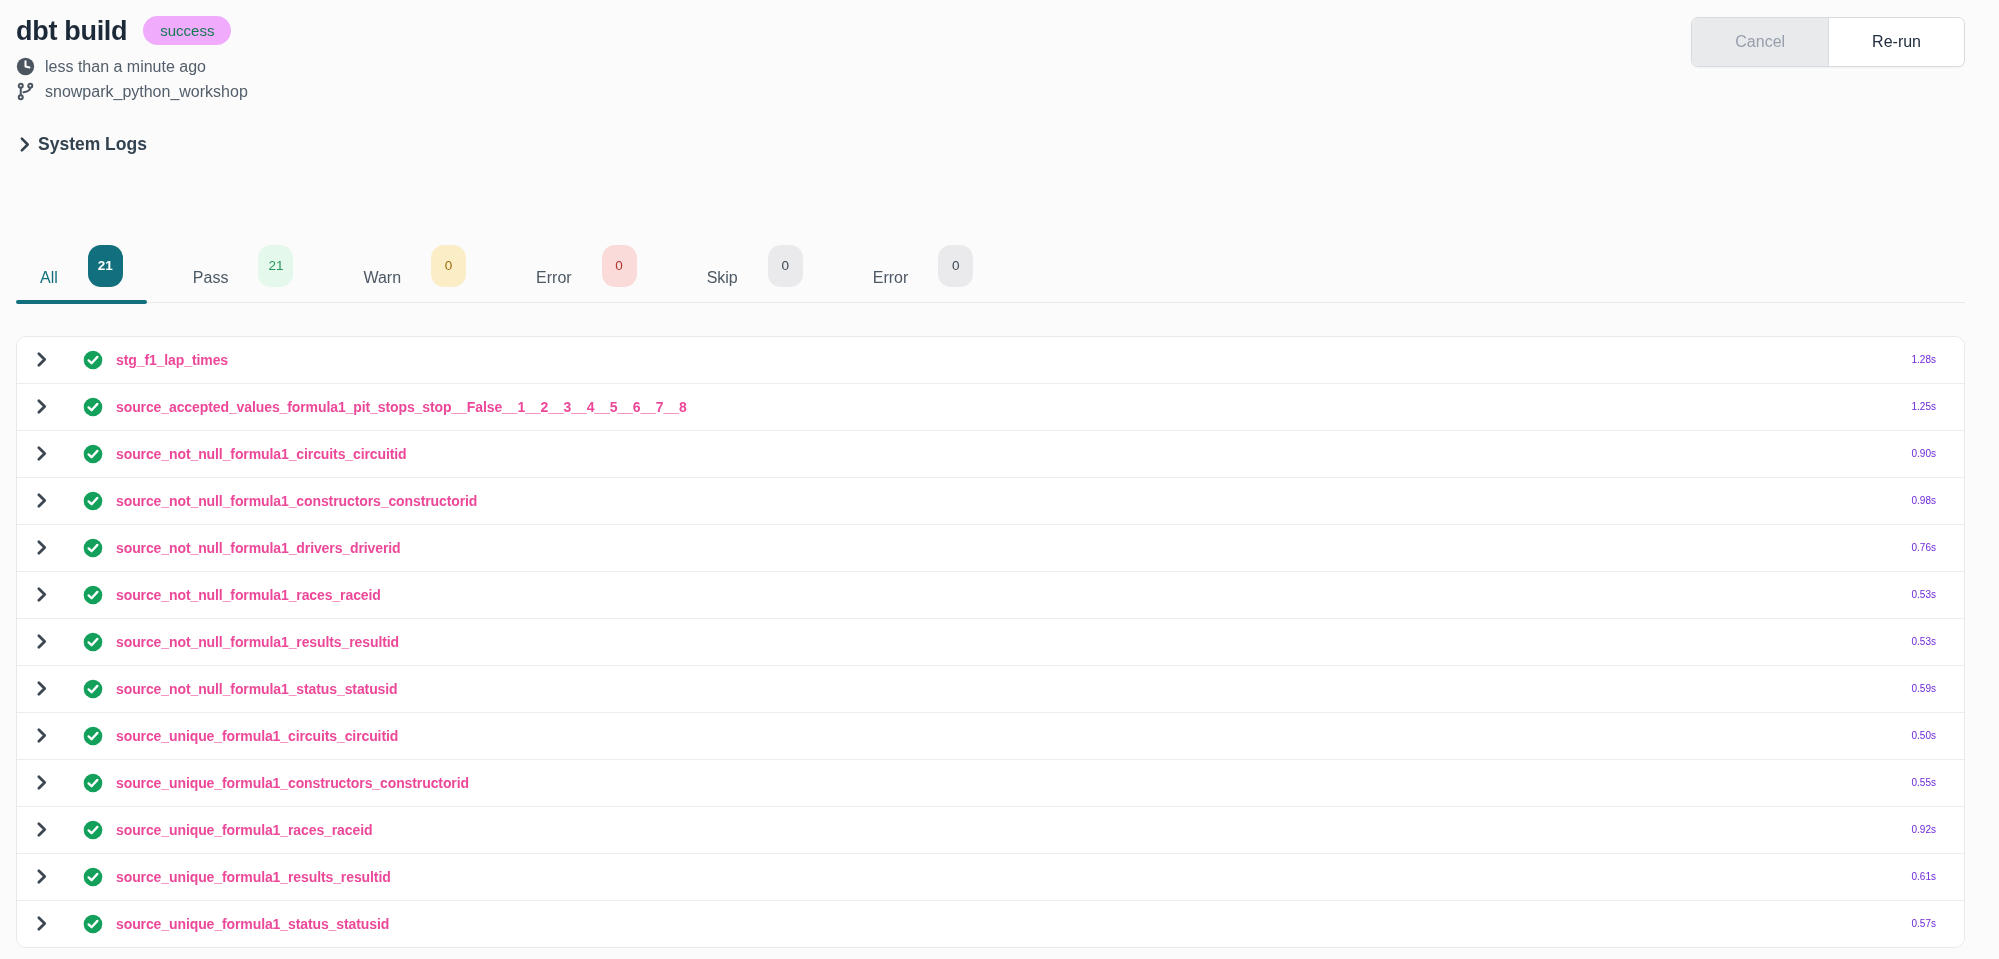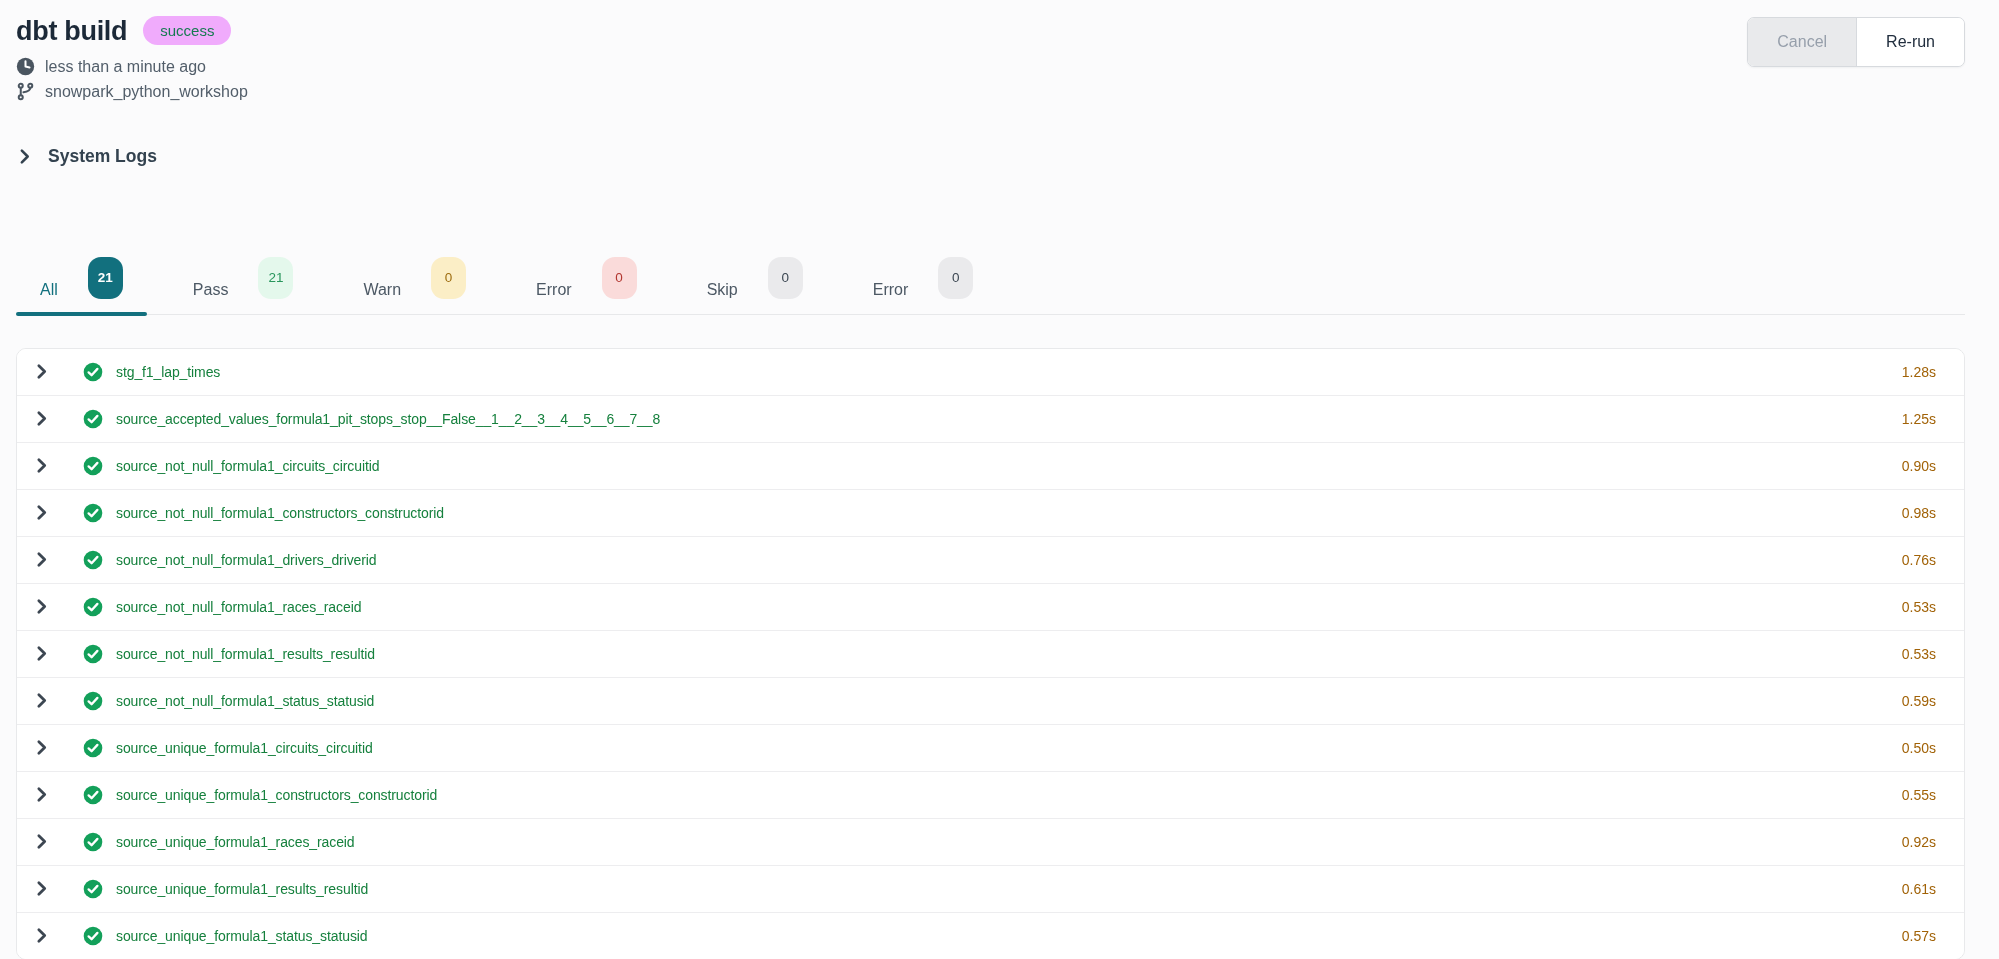--- a/index.html
+++ b/index.html
@@ -40,21 +40,21 @@
     border: 1px solid #d7dade;
     border-radius: 7px;
     overflow: hidden;
     background: #fff;
     box-shadow: 0 1px 2px rgba(20,30,40,0.05);
   }
   .btn {
     font-family: "Liberation Sans", sans-serif;
     font-size: 16px;
     height: 48px;
-    padding: 0 29px;
+    padding: 0 43px;
     border: none;
     background: #fff;
     cursor: pointer;
   }
   .btn.cancel {
     background: #e9eaec;
     color: #969fab;
     border-right: 1px solid #d7dade;
     cursor: default;
   }
@@ -66,24 +66,24 @@
     align-items: center;
     gap: 10px;
     color: #525e6a;
     font-size: 16px;
     height: 25px;
   }
   .meta-row svg { flex: 0 0 auto; }
 
   
   .system-logs {
-    margin-top: 42px;
+    margin-top: 30px;
     display: inline-flex;
     align-items: center;
-    gap: 15px;
+    gap: 5px;
     cursor: pointer;
   }
   .system-logs-label {
     font-size: 17.5px;
     font-weight: 700;
     color: #33424f;
   }
 
   
   .tabs {
@@ -151,29 +151,29 @@
     padding: 0;
     width: 17px; height: 17px;
     display: flex; align-items: center; justify-content: center;
     cursor: pointer;
     flex: 0 0 auto;
   }
   .row-status { margin-left: 33px; flex: 0 0 auto; display: flex; }
   .row-name {
     margin-left: 13px;
     font-size: 14px;
-    font-weight: 400;
-    color: #15803d;
+    font-weight: 700;
+    color: #ec4899;
     letter-spacing: -0.1px;
     white-space: nowrap;
   }
   .row-duration {
     margin-left: auto;
-    font-size: 14px;
-    color: #a16207;
+    font-size: 10px;
+    color: #6d28d9;
     white-space: nowrap;
   }
 </style>
 </head>
 <body>
 
 <div class="page">
 
   <div class="header">
     <div class="title-row">

